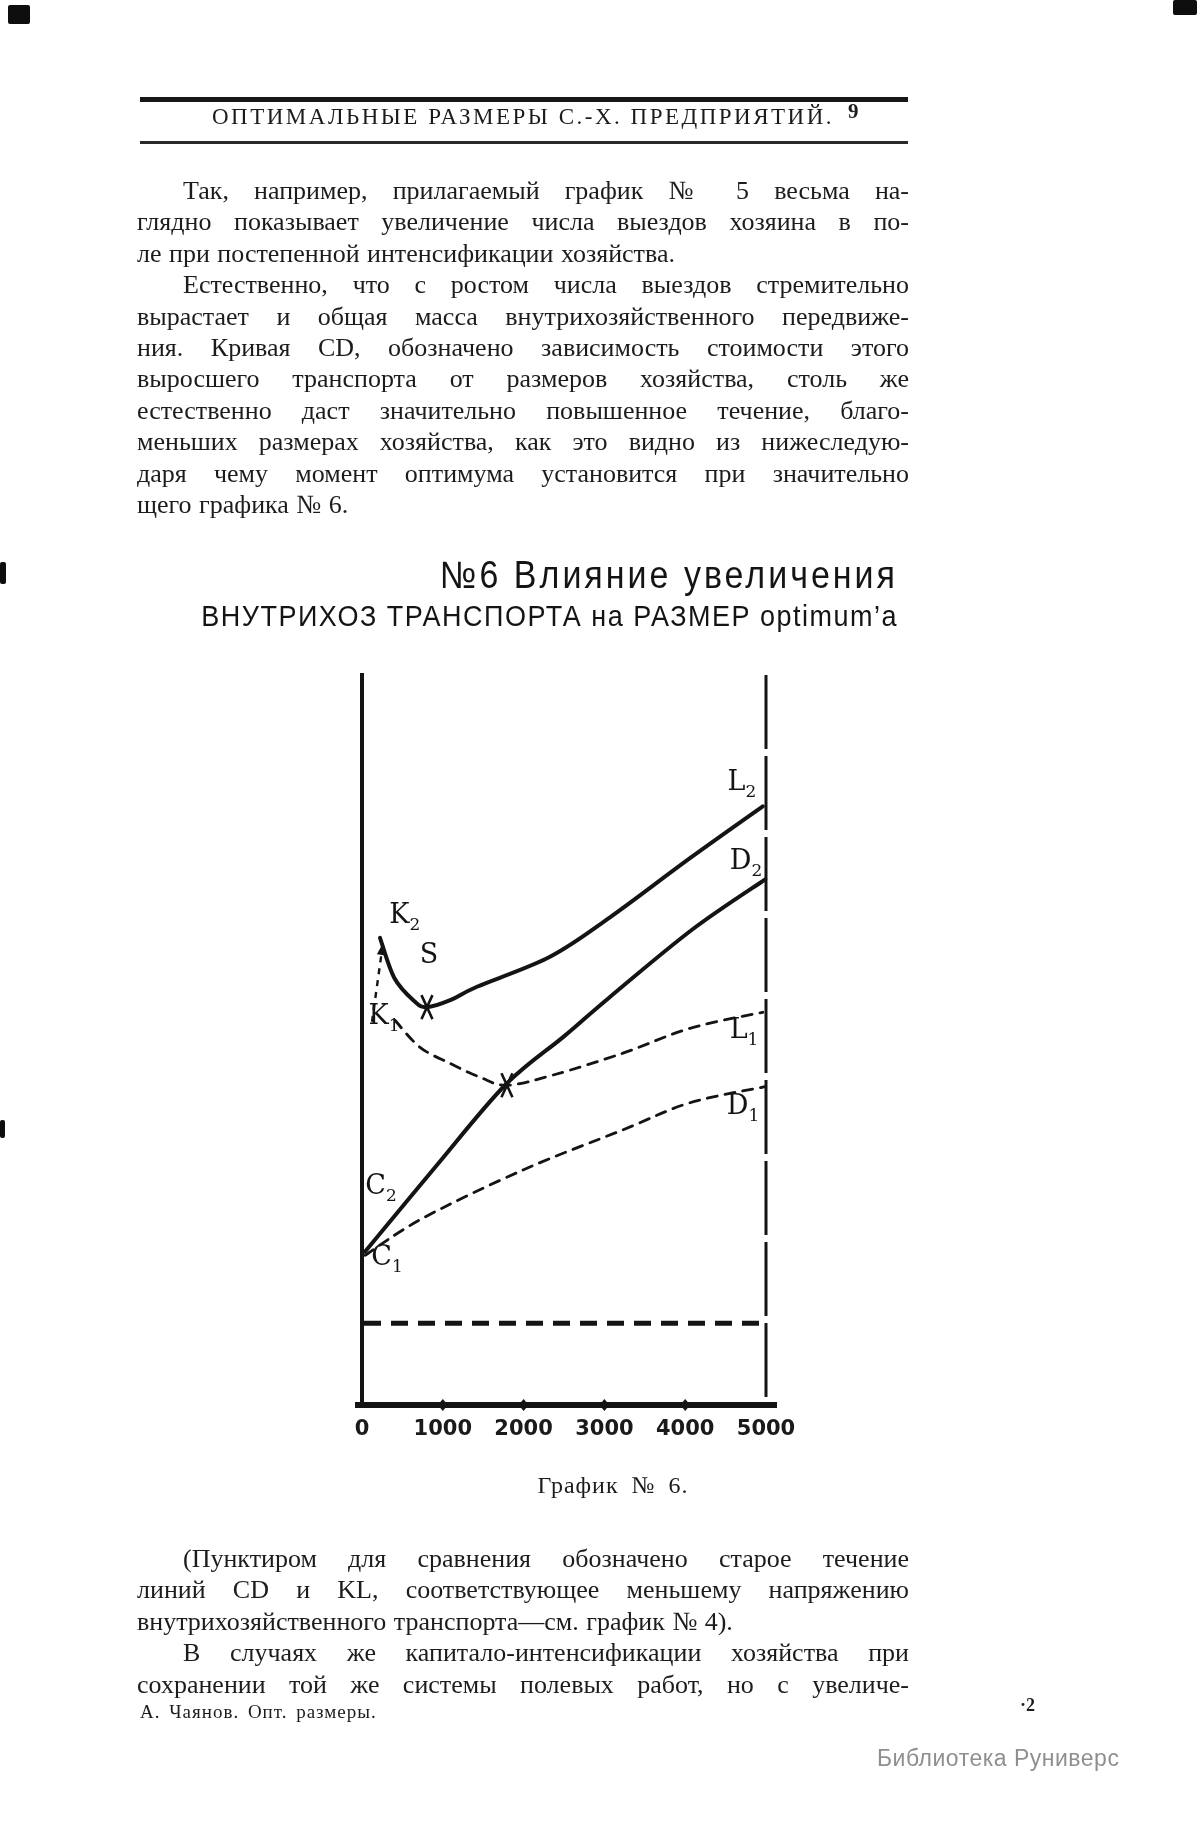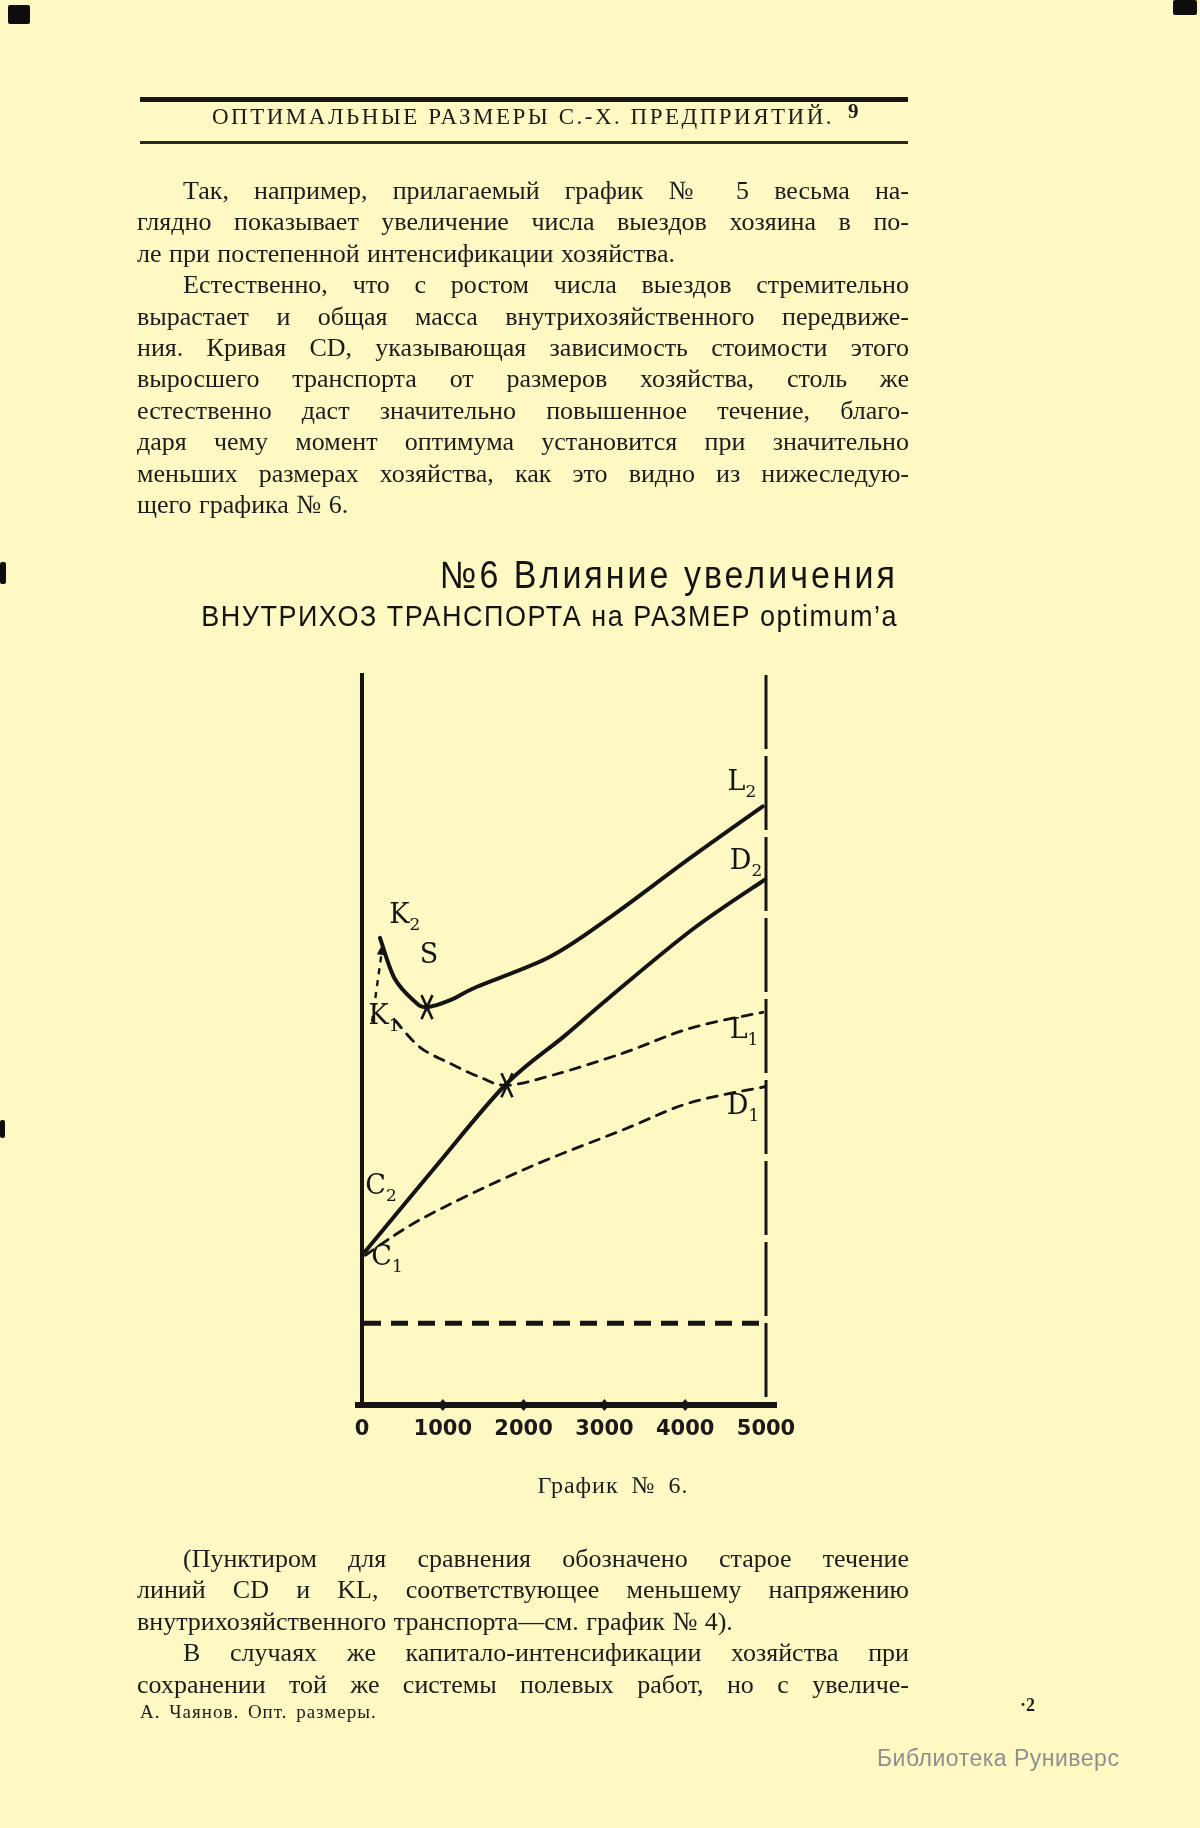--- a/index.html
+++ b/index.html
@@ -1,18 +1,18 @@
 <!DOCTYPE html>
 <html><head>
 <meta charset="utf-8">
 <style>
   html,body{margin:0;padding:0;background:#d8d8d4;}
   .page{
     position:relative;width:1200px;height:1828px;margin:0 auto;
-    background:#fef9c3;overflow:hidden;
+    background:#ffffff;overflow:hidden;
     font-family:"Liberation Serif",serif;color:#1c1c1c;
   }
   .artifact{position:absolute;background:#0e0e0e;border-radius:2px;}
   .rule{position:absolute;left:140px;width:768px;background:#171717;}
   .rule-top{top:97px;height:5px;}
   .rule-bottom{top:141px;height:3px;opacity:.92;}
   .htitle{
     position:absolute;left:137px;top:104px;width:772px;text-align:center;
     font-size:23px;letter-spacing:2.5px;color:#1b1b1b;
   }
@@ -57,25 +57,25 @@
   <div class="htitle">ОПТИМАЛЬНЫЕ РАЗМЕРЫ С.-Х. ПРЕДПРИЯТИЙ.</div>
   <div class="pageno">9</div>
   <div class="rule rule-bottom"></div>
 
   <div class="textblock block1">
       <div class="tline indent just">Так, например, прилагаемый график № 5 весьма на-</div>
       <div class="tline just">глядно показывает увеличение числа выездов хозяина в по-</div>
       <div class="tline">ле при постепенной интенсификации хозяйства.</div>
       <div class="tline indent just">Естественно, что с ростом числа выездов стремительно</div>
       <div class="tline just">вырастает и общая масса внутрихозяйственного передвиже-</div>
-      <div class="tline just">ния. Кривая CD, указывающая зависимость стоимости этого</div>
+      <div class="tline just">ния. Кривая CD, обозначено зависимость стоимости этого</div>
       <div class="tline just">выросшего транспорта от размеров хозяйства, столь же</div>
       <div class="tline just">естественно даст значительно повышенное течение, благо-</div>
+      <div class="tline just">меньших размерах хозяйства, как это видно из нижеследую-</div>
       <div class="tline just">даря чему момент оптимума установится при значительно</div>
-      <div class="tline just">меньших размерах хозяйства, как это видно из нижеследую-</div>
       <div class="tline">щего графика № 6.</div>
     </div>
 
   <div class="charttitle">
     <div class="ct1">№6 Влияние увеличения</div>
     <div class="ct2">ВНУТРИХОЗ ТРАНСПОРТА на РАЗМЕР optimum’а</div>
   </div>
 
   <svg class="chart" width="740" height="800" viewBox="0 0 740 800">
       <line x1="82" y1="13" x2="82" y2="747" stroke="#141414" stroke-width="4"></line>

